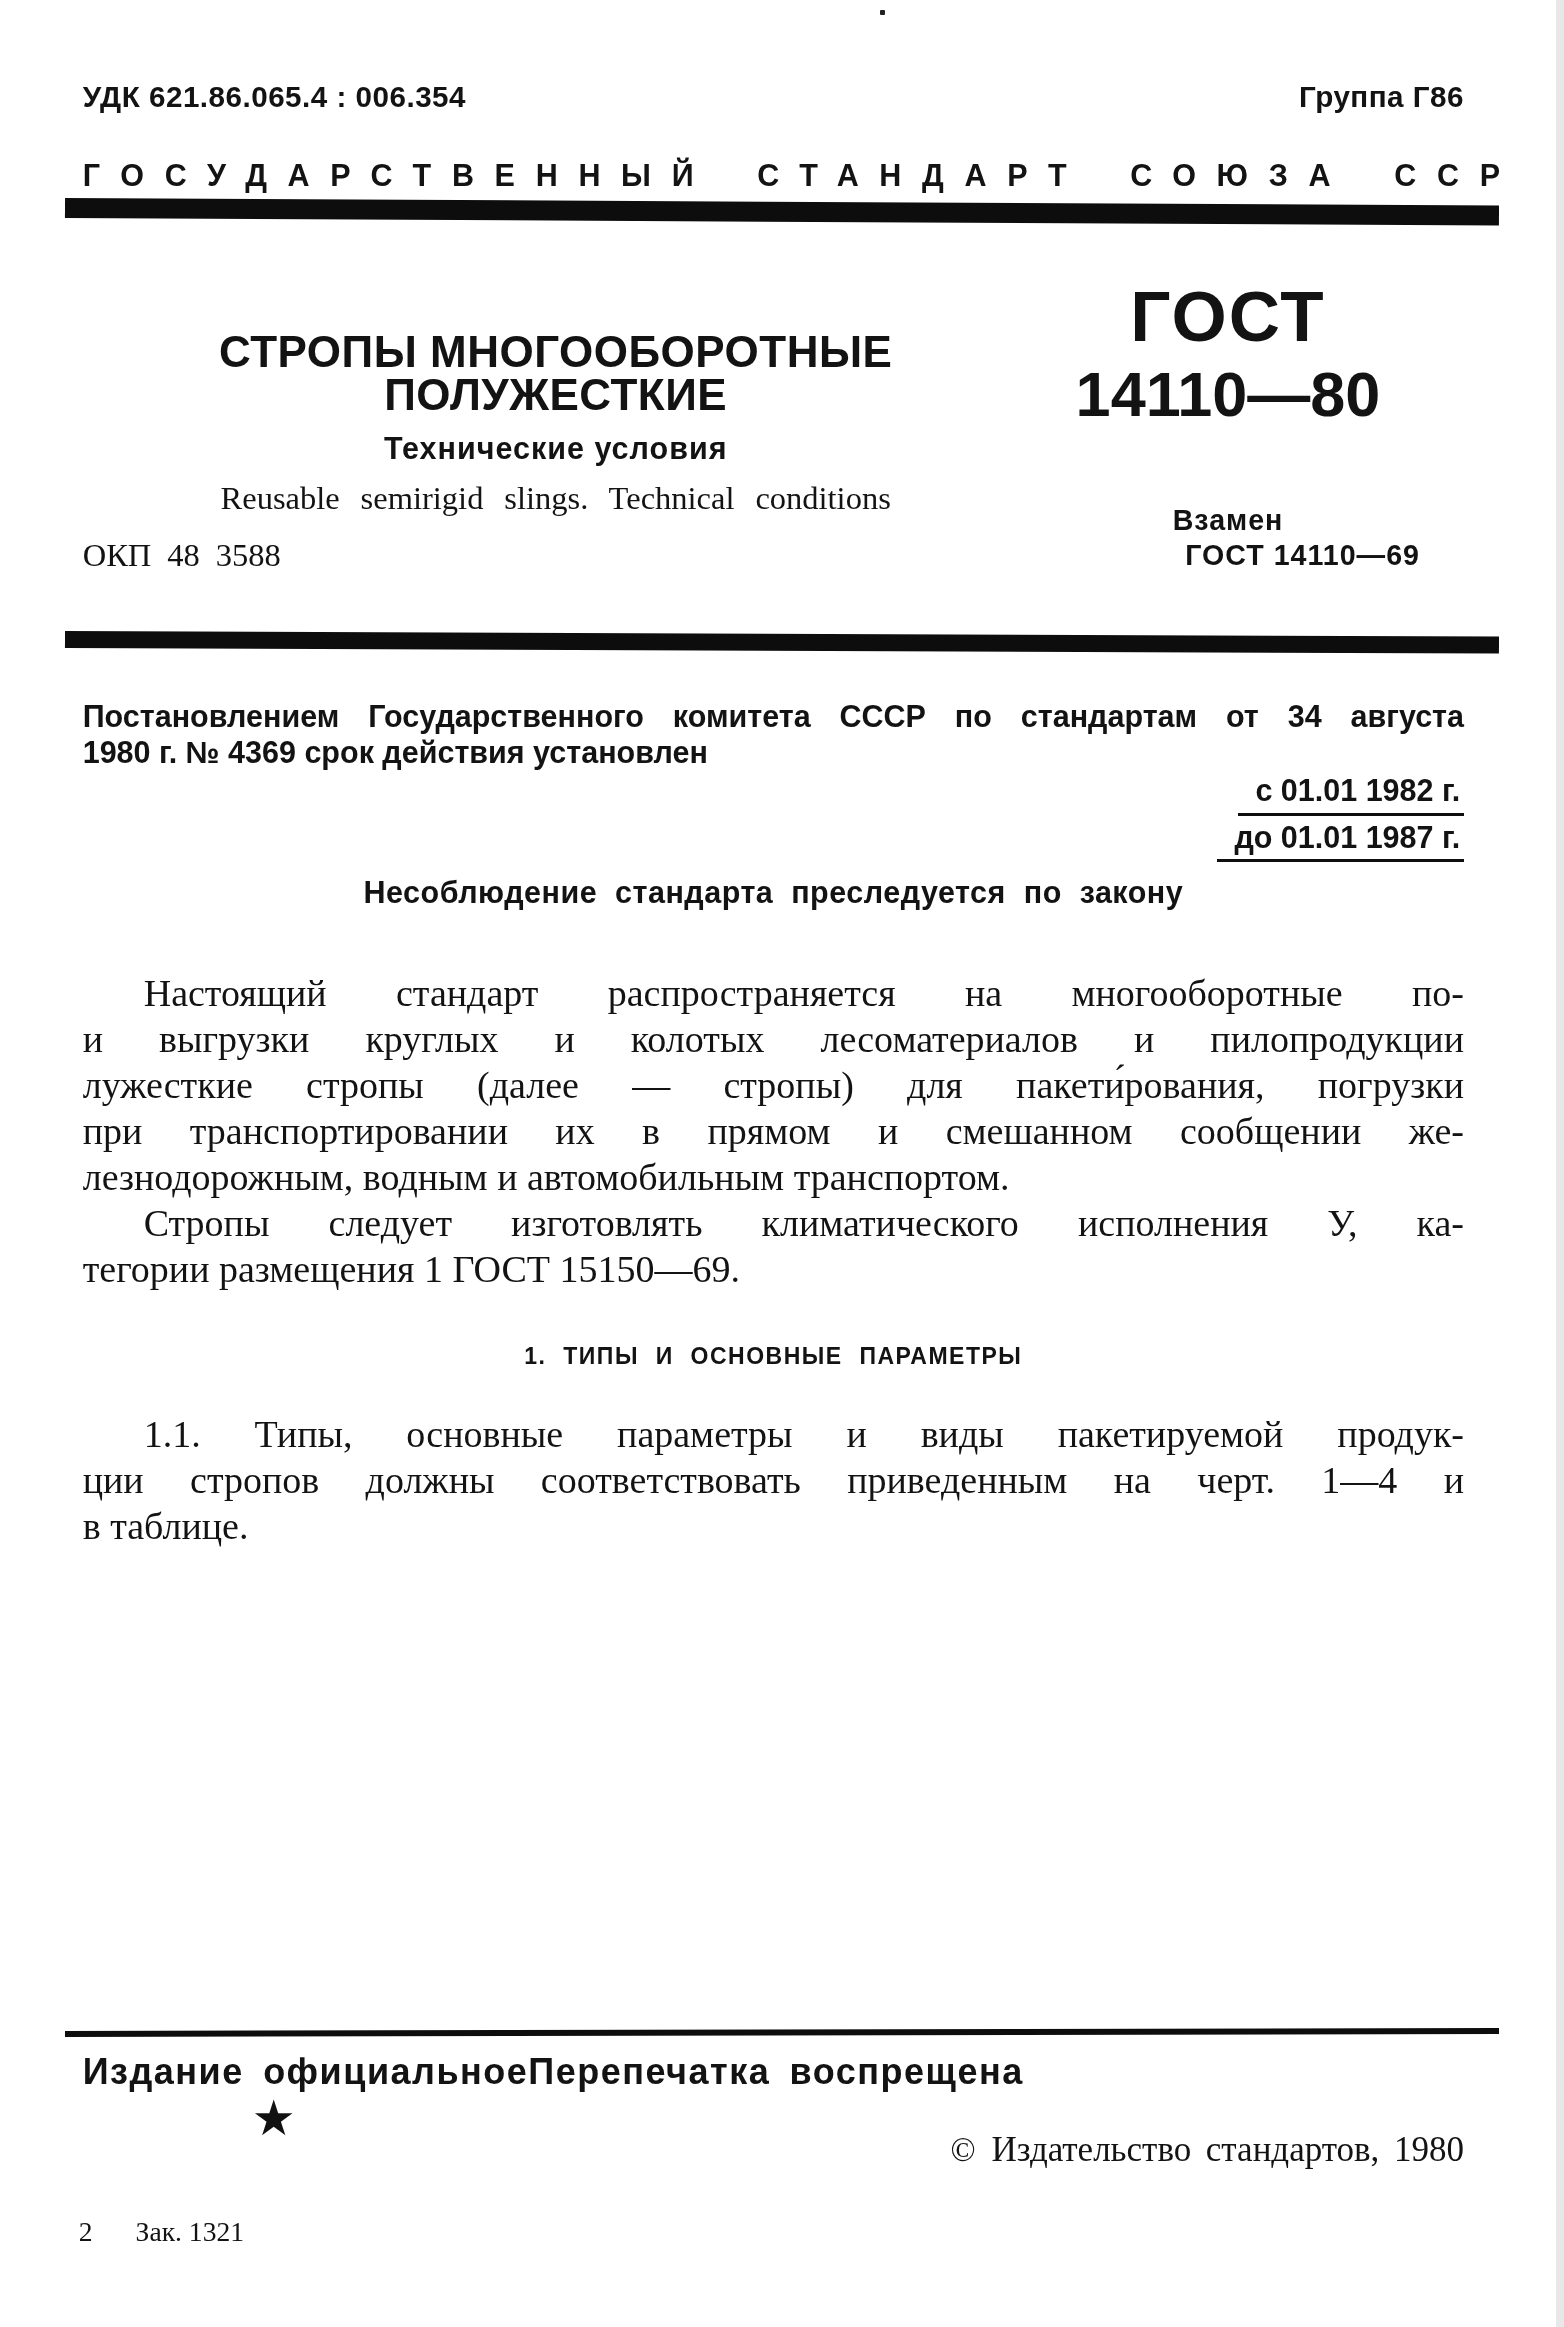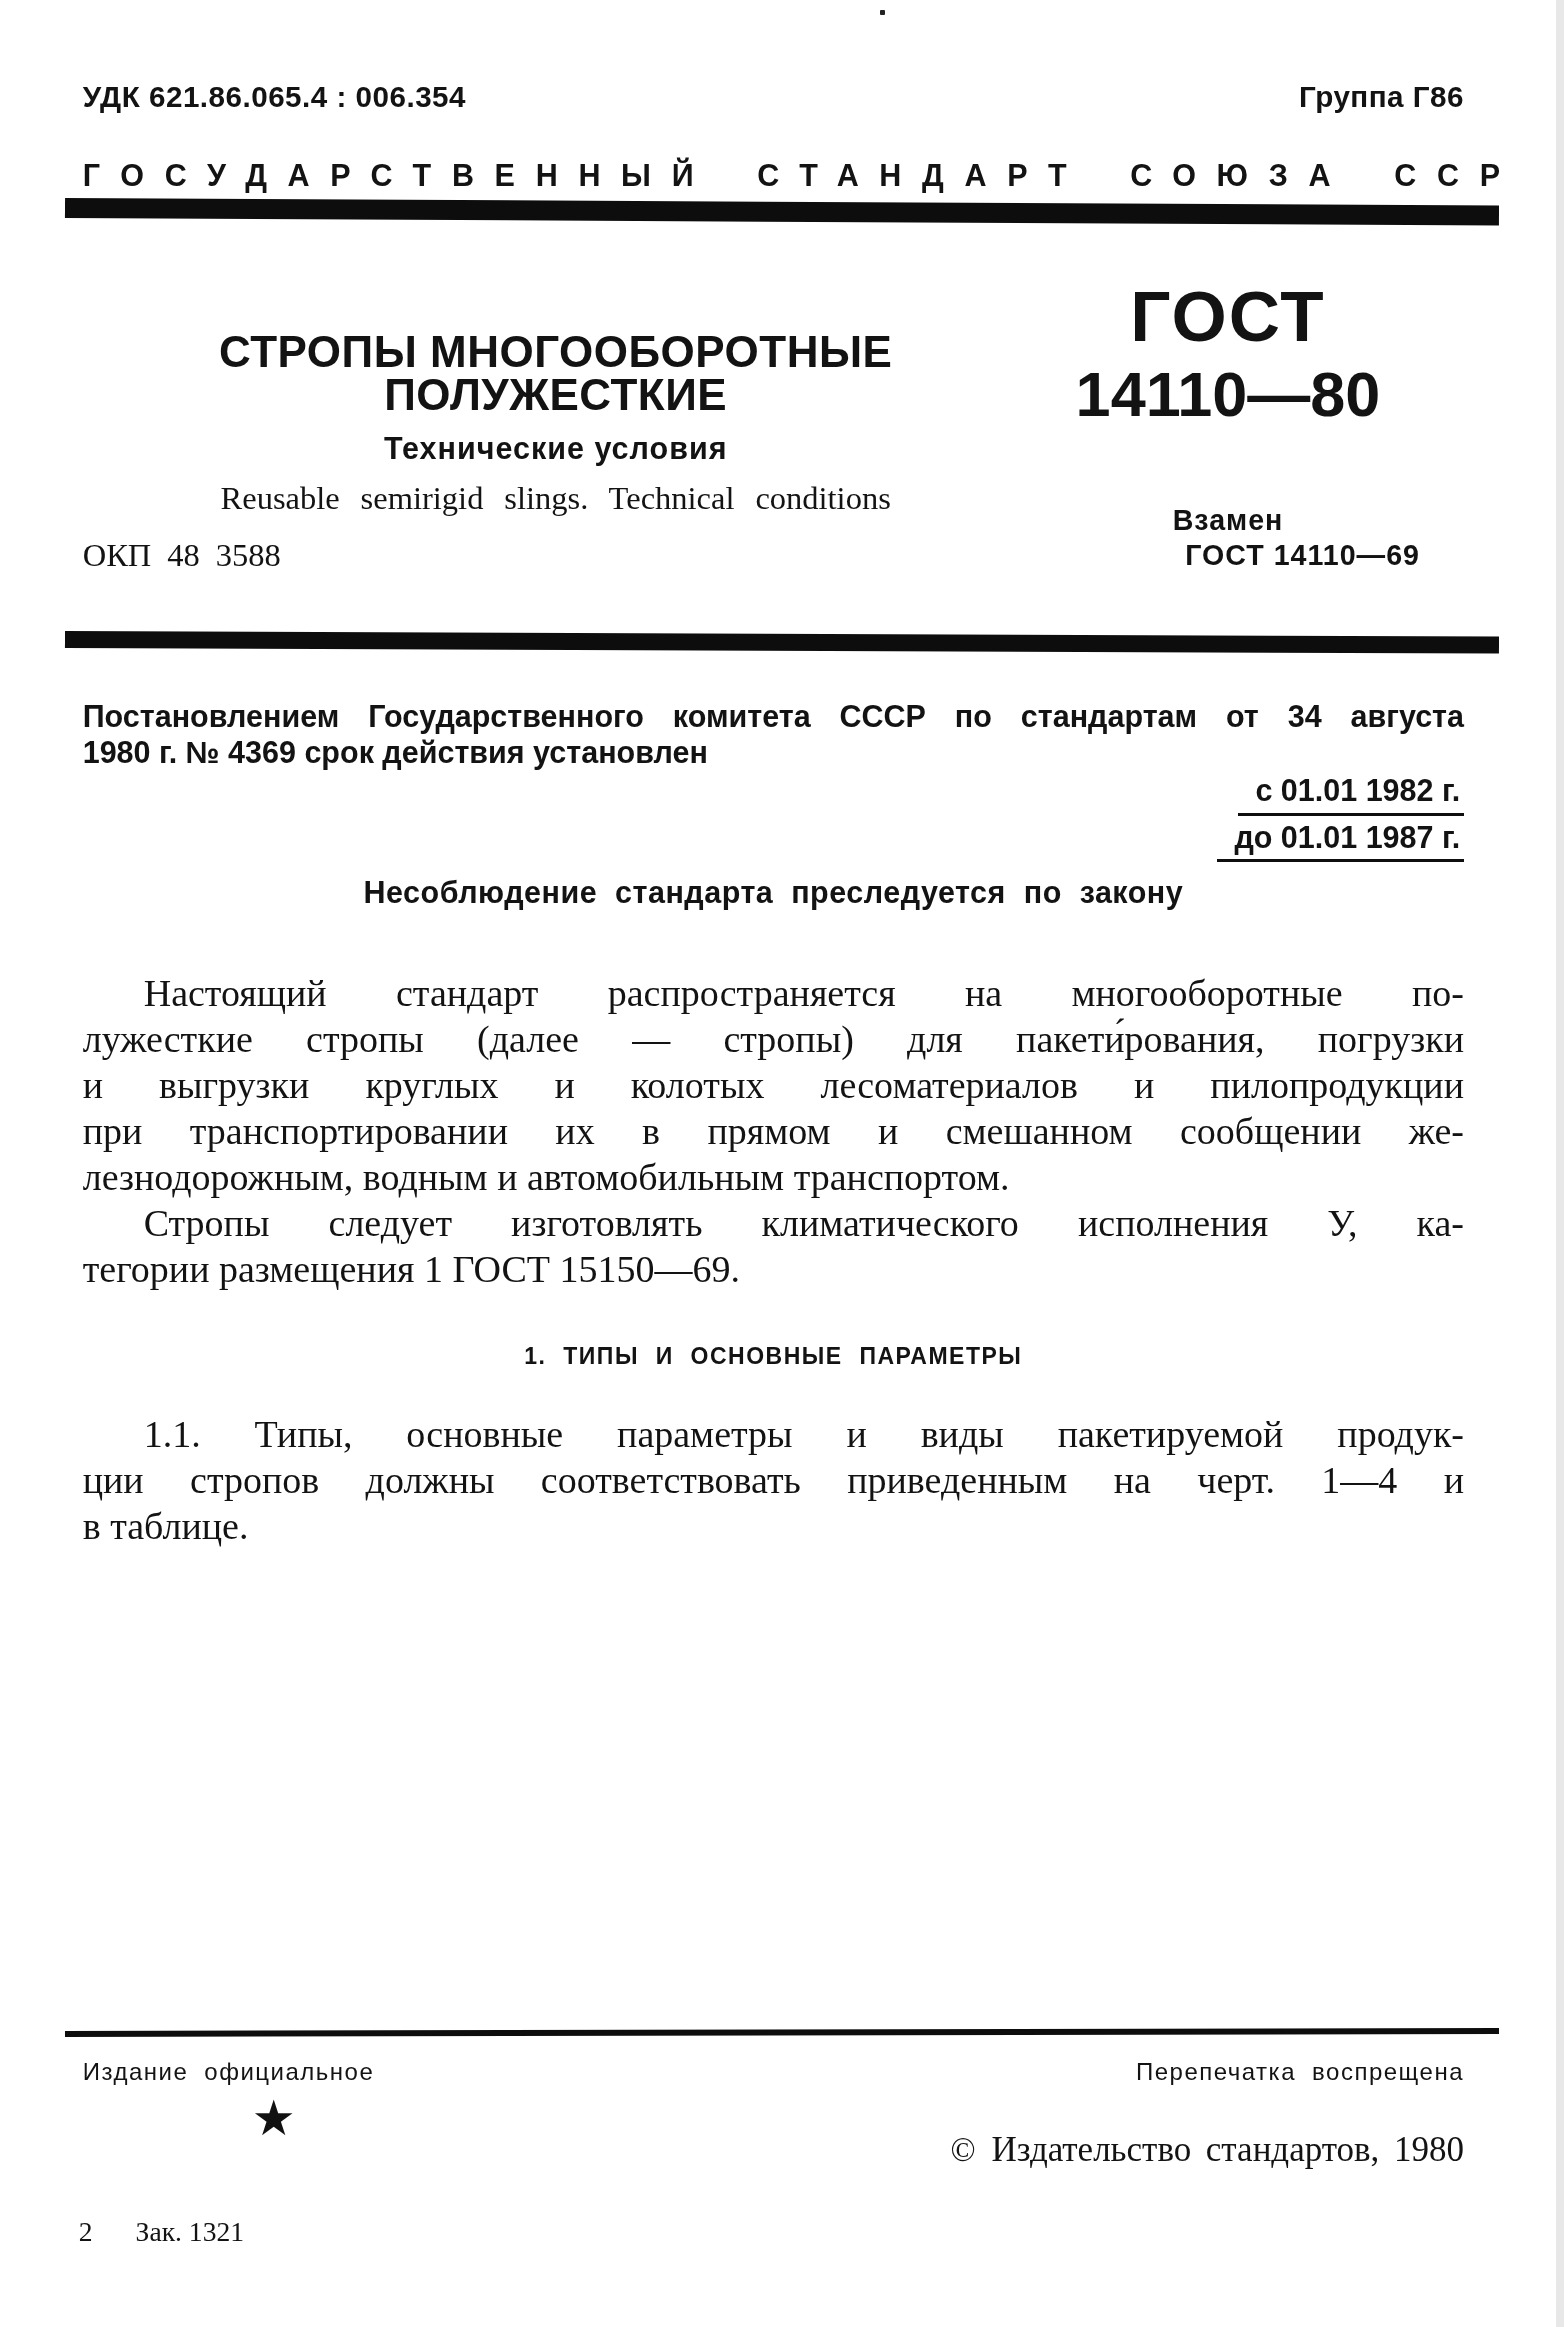--- a/index.html
+++ b/index.html
@@ -98,23 +98,23 @@
     margin-top: 47px; text-align: center;
     font-weight: bold; font-size: 23px; line-height: 35px;
     letter-spacing: 1.5px; word-spacing: 8.9px;
   }
   .clause { margin-top: 37px; }
 
   
   .footer { position: absolute; left: 65px; right: 57px; top: 2031px; }
   .footer-rule { height: 5.9px; background: #0d0d0d; transform: rotate(-0.12deg); transform-origin: left center; }
   .footer-labels {
-    display: flex; justify-content: space-between;
+    display: flex; 
     margin: 17.7px 35px 0 17.7px;
-    font-weight: normal; font-size: 24px; line-height: 33px;
+    font-weight: bold; font-size: 36px; line-height: 33px;
     letter-spacing: 1.5px; word-spacing: 7.9px;
   }
   .footer-mid { display: flex; align-items: flex-start; margin: 5.9px 35px 0 17.7px; }
   .star-icon { margin-left: 169px; font-size: 49px; line-height: 51px; color: #111; }
   .copyright-line {
     margin-left: auto; margin-top: 37px;
     font-family: "Liberation Serif", serif;
     font-size: 35px; line-height: 39px; word-spacing: 5.9px;
   }
   .copyright-symbol { font-size: 33px; margin-right: 15.8px; }
@@ -165,22 +165,22 @@
 
     <div class="dates text-col">
       <div><span class="date-item">с 01.01 1982 г.</span></div>
       <div><span class="date-item date-to">до 01.01 1987 г.</span></div>
     </div>
 
     <div class="law-notice text-col">Несоблюдение стандарта преследуется по закону</div>
 
     <div class="serif-block body-text text-col">
       <div class="jline indent">Настоящий стандарт распространяется на многооборотные по-</div>
+      <div class="jline">и выгрузки круглых и колотых лесоматериалов и пилопродукции</div>
       <div class="jline">лужесткие стропы (далее — стропы) для пакети́рования, погрузки</div>
-      <div class="jline">и выгрузки круглых и колотых лесоматериалов и пилопродукции</div>
       <div class="jline">при транспортировании их в прямом и смешанном сообщении же-</div>
       <div>лезнодорожным, водным и автомобильным транспортом.</div>
     </div>
 
     <div class="serif-block text-col">
       <div class="jline indent">Стропы следует изготовлять климатического исполнения У, ка-</div>
       <div>тегории размещения 1 ГОСТ 15150—69.</div>
     </div>
 
     <div class="section-heading text-col">1. ТИПЫ И ОСНОВНЫЕ ПАРАМЕТРЫ</div>

